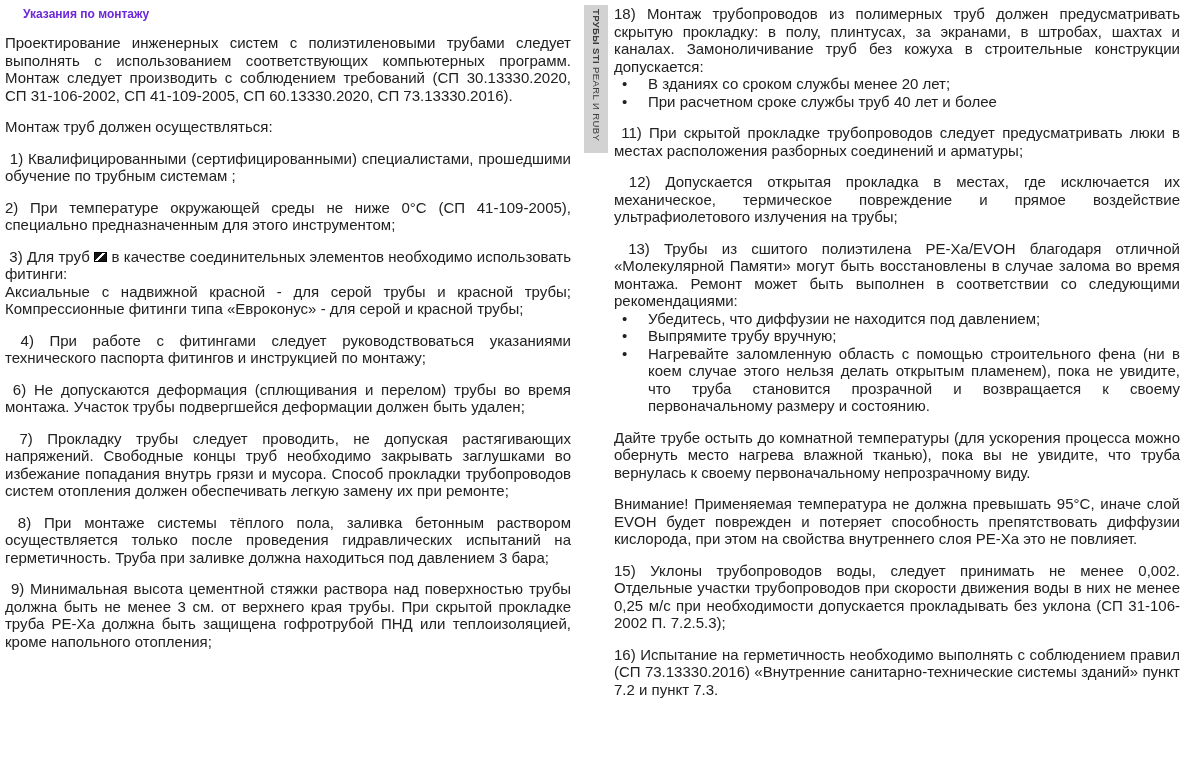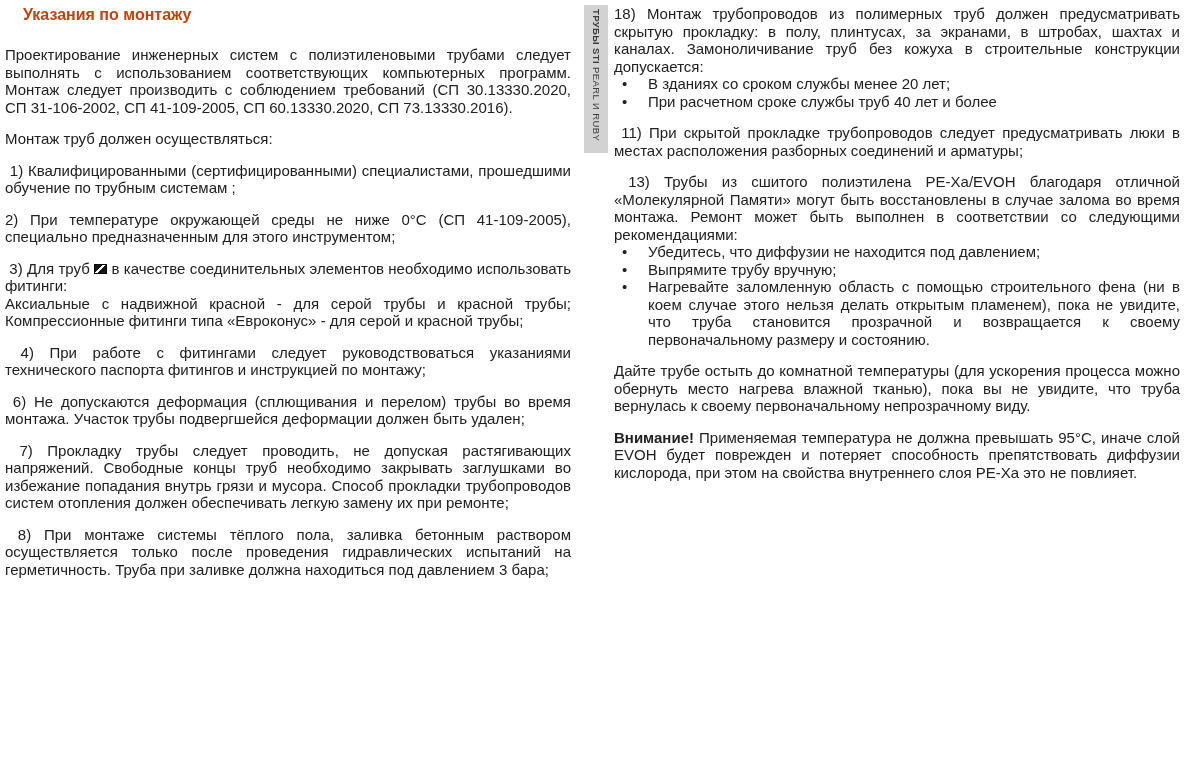--- a/index.html
+++ b/index.html
@@ -7,26 +7,26 @@
     width:1189px;height:759px;overflow:hidden;background:#ffffff;
     font-family:"Liberation Sans","DejaVu Sans",sans-serif;
     color:#212121;
   }
   .page{display:flex;align-items:flex-start;padding:5px 0 0 5px;box-sizing:border-box;width:1189px;height:759px;}
   .col{font-size:15px;line-height:17.5px;}
   .col.left{width:566px;flex:0 0 566px;}
   .strip-col{width:24px;flex:0 0 24px;margin-left:13px;margin-right:6px;}
   .col.right{width:566px;flex:0 0 566px;}
   h1.doc-title{
-    font-size:16px;line-height:19px;font-weight:bold;margin:0 0 22px 0;
-    padding-left:18px;color:#c2410c;
+    font-size:12px;line-height:19px;font-weight:bold;margin:0 0 10px 0;
+    padding-left:18px;color:#6d28d9;
   }
   .para{margin:0 0 14px 0;text-align:justify;}
   .para.tight{margin-bottom:0;}
-  .para strong{font-weight:bold;}
+  .para strong{font-weight:normal;}
   .bullets{margin:0 0 14px 0;}
   .bullet-row{display:flex;align-items:flex-start;padding-left:4px;}
   .bullet-row .marker{flex:0 0 26px;text-align:left;padding-left:4px;}
   .bullet-row .btext{flex:1 1 auto;text-align:justify;}
   .strip{
     background:#d2d2d2;width:24px;height:148px;box-sizing:border-box;
     writing-mode:vertical-rl;
     font-size:9.5px;line-height:24px;letter-spacing:0.4px;
     color:#3c3c3c;padding-top:4px;white-space:nowrap;overflow:hidden;
   }
@@ -47,20 +47,21 @@
         <p class="para">Проектирование инженерных систем с полиэтиленовыми трубами следует выполнять с использованием соответствующих компьютерных программ. Монтаж следует производить с соблюдением требований (СП 30.13330.2020, СП 31-106-2002, СП 41-109-2005, СП 60.13330.2020, СП 73.13330.2016).</p>
         <p class="para">Монтаж труб должен осуществляться:</p>
         <p class="para">&nbsp;1) Квалифицированными (сертифицированными) специалистами, прошедшими обучение по трубным системам ;</p>
         <p class="para">2) При температуре окружающей среды не ниже 0°С (СП 41-109-2005), специально предназначенным для этого инструментом;</p>
         <p class="para tight">&nbsp;3) Для труб <span class="sti-logo"></span> в качестве соединительных элементов необходимо использовать фитинги:</p>
         <p class="para">Аксиальные с надвижной красной - для серой трубы и красной трубы; Компрессионные фитинги типа «Евроконус» - для серой и красной трубы;</p>
         <p class="para">&nbsp;4) При работе с фитингами следует руководствоваться указаниями технического паспорта фитингов и инструкцией по монтажу;</p>
         <p class="para">&nbsp;6) Не допускаются деформация (сплющивания и перелом) трубы во время монтажа. Участок трубы подвергшейся деформации должен быть удален;</p>
         <p class="para">&nbsp;7) Прокладку трубы следует проводить, не допуская растягивающих напряжений. Свободные концы труб необходимо закрывать заглушками во избежание попадания внутрь грязи и мусора. Способ прокладки трубопроводов систем отопления должен обеспечивать легкую замену их при ремонте;</p>
         <p class="para">&nbsp;8) При монтаже системы тёплого пола, заливка бетонным раствором осуществляется только после проведения гидравлических испытаний на герметичность. Труба при заливке должна находиться под давлением 3 бара;</p>
+        <p class="para">&nbsp;9) Минимальная высота цементной стяжки раствора над поверхностью трубы должна быть не менее 3 см. от верхнего края трубы. При скрытой прокладке труба РЕ-Ха должна быть защищена гофротрубой ПНД или теплоизоляцией, кроме напольного отопления;</p>
       </div>
   </div>
 
   <div class="strip-col">
     <div class="strip">
       <span class="strip-bold">ТРУБЫ STI</span><span class="strip-reg"> PEARL И RUBY</span>
     </div>
   </div>
 
   <div class="col right">
@@ -70,32 +71,35 @@
           <div class="bullet-row">
             <span class="marker">•</span>
             <span class="btext">В зданиях со сроком службы менее 20 лет;</span>
           </div>
           <div class="bullet-row">
             <span class="marker">•</span>
             <span class="btext">При расчетном сроке службы труб 40 лет и более</span>
           </div>
         </div>
         <p class="para">&nbsp;11) При скрытой прокладке трубопроводов следует предусматривать люки в местах расположения разборных соединений и арматуры;</p>
+        <p class="para">&nbsp;12) Допускается открытая прокладка в местах, где исключается их механическое, термическое повреждение и прямое воздействие ультрафиолетового излучения на трубы;</p>
         <p class="para tight">&nbsp;13) Трубы из сшитого полиэтилена PE-Xa/EVOH благодаря отличной «Молекулярной Памяти» могут быть восстановлены в случае залома во время монтажа. Ремонт может быть выполнен в соответствии со следующими рекомендациями:</p>
         <div class="bullets">
           <div class="bullet-row">
             <span class="marker">•</span>
             <span class="btext">Убедитесь, что диффузии не находится под давлением;</span>
           </div>
           <div class="bullet-row">
             <span class="marker">•</span>
             <span class="btext">Выпрямите трубу вручную;</span>
           </div>
           <div class="bullet-row">
             <span class="marker">•</span>
             <span class="btext">Нагревайте заломленную область с помощью строительного фена (ни в коем случае этого нельзя делать открытым пламенем), пока не увидите, что труба становится прозрачной и возвращается к своему первоначальному размеру и состоянию.</span>
           </div>
         </div>
         <p class="para">Дайте трубе остыть до комнатной температуры (для ускорения процесса можно обернуть место нагрева влажной тканью), пока вы не увидите, что труба вернулась к своему первоначальному непрозрачному виду.</p>
         <p class="para"><strong>Внимание!</strong> Применяемая температура не должна превышать 95°С, иначе слой EVOH будет поврежден и потеряет способность препятствовать диффузии кислорода, при этом на свойства внутреннего слоя PE-Xa это не повлияет.</p>
+        <p class="para">15) Уклоны трубопроводов воды, следует принимать не менее 0,002. Отдельные участки трубопроводов при скорости движения воды в них не менее 0,25 м/с при необходимости допускается прокладывать без уклона (СП 31-106-2002 П. 7.2.5.3);</p>
+        <p class="para">16) Испытание на герметичность необходимо выполнять с соблюдением правил (СП 73.13330.2016) «Внутренние санитарно-технические системы зданий» пункт 7.2 и пункт 7.3.</p>
       </div>
   </div>
 </div>
 
 </body></html>

